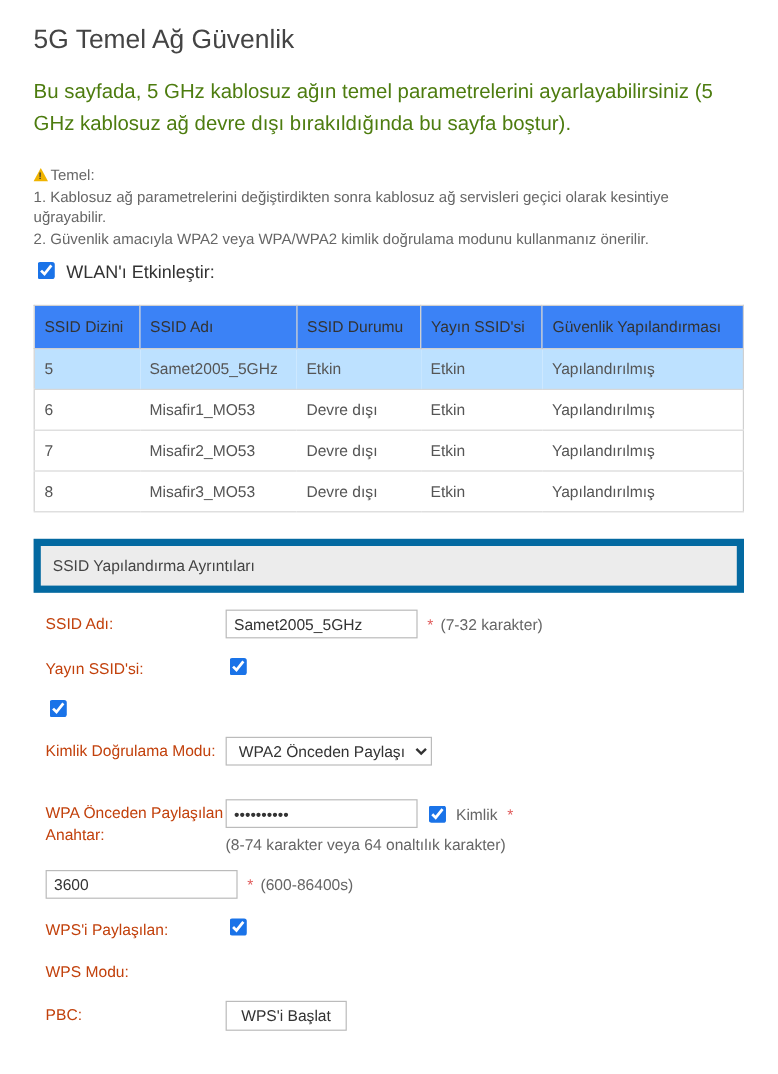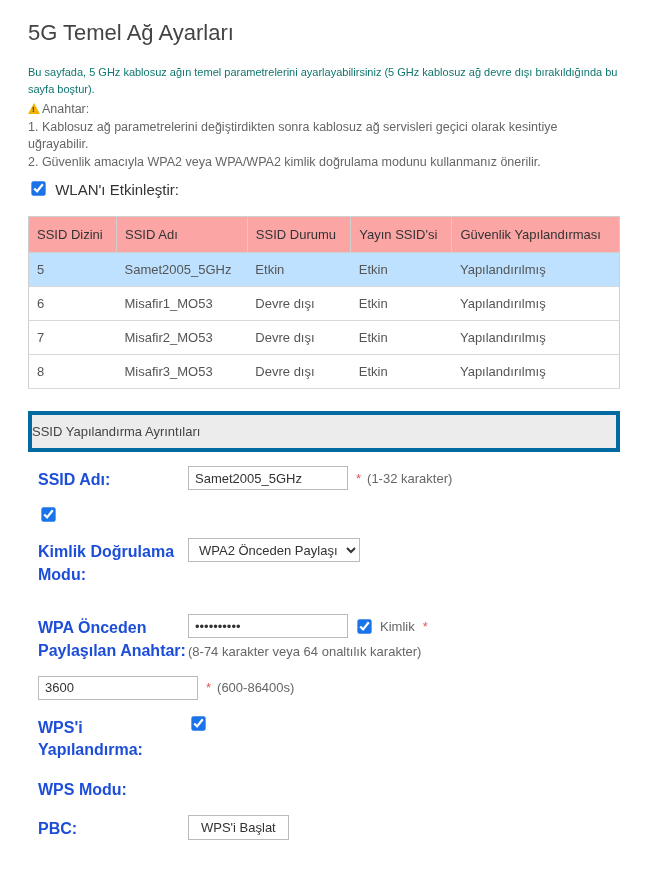--- a/index.html
+++ b/index.html
@@ -12,24 +12,24 @@
     background: #fff;
     width: 648px;
   }
   h1 {
     font-size: 22px;
     font-weight: 400;
     color: #444;
     margin: 0 0 18px 0;
   }
   .intro {
-    font-size: 11px;
-    color: #0f766e;
+    font-size: 17px;
+    color: #4d7c0f;
     line-height: 1.5;
-    margin-bottom: 4px;
+    margin-bottom: 23px;
   }
   .warn-row {
     font-size: 12.5px;
     color: #666;
     line-height: 1.4;
   }
   .warn-icon {
     display: inline-block;
     width: 0; height: 0;
     border-left: 6px solid transparent;
@@ -54,59 +54,58 @@
     color: #333;
   }
   .wlan-enable input { accent-color: #1a73e8; margin-right: 6px; transform: scale(1.1); }
   table.ssid {
     width: 100%;
     border-collapse: collapse;
     border: 1px solid #d0d0d0;
     font-size: 13px;
   }
   table.ssid th {
-    background: #fca5a5;
+    background: #3b82f6;
     font-weight: 400;
     text-align: left;
     padding: 10px 8px;
     border: 1px solid #d0d0d0;
     color: #333;
   }
   table.ssid td {
     padding: 9px 8px;
     border-bottom: 1px solid #d8d8d8;
     color: #555;
   }
   table.ssid tbody tr.selected td {
     background: #bde1ff;
   }
   .section-hdr {
     background: #ececec;
-    border: 4px solid #0369a1;
-    padding: 9px 0;
+    border: 6px solid #0369a1;
+    padding: 9px 10px;
     margin-top: 22px;
     font-size: 13px;
     color: #444;
   }
   .form {
     padding: 14px 10px 4px 10px;
   }
   .row {
     display: flex;
     align-items: flex-start;
     margin-bottom: 14px;
   }
   .row .lbl {
     width: 150px;
     flex: 0 0 150px;
-    color: #1d4ed8;
-    font-size: 16px;
+    color: #c2410c;
+    font-size: 13px;
     line-height: 1.4;
     padding-top: 3px;
-    font-weight: bold;
   }
   .row .ctl {
     flex: 1;
     display: flex;
     flex-wrap: wrap;
     align-items: center;
     gap: 6px;
     font-size: 13px;
     color: #666;
   }
@@ -127,25 +126,25 @@
     padding: 4px 12px;
     border: 1px solid #bbb;
     background: #fff;
     color: #333;
     cursor: pointer;
   }
 </style>
 </head>
 <body>
 
-<h1>5G Temel Ağ Ayarları</h1>
+<h1>5G Temel Ağ Güvenlik</h1>
 
 <div class="intro">Bu sayfada, 5 GHz kablosuz ağın temel parametrelerini ayarlayabilirsiniz (5 GHz kablosuz ağ devre dışı bırakıldığında bu sayfa boştur).</div>
 <div class="warn-row">
-  <span class="warn-icon"></span><span>Anahtar:</span><br>
+  <span class="warn-icon"></span><span>Temel:</span><br>
   <span>1. Kablosuz ağ parametrelerini değiştirdikten sonra kablosuz ağ servisleri geçici olarak kesintiye uğrayabilir.</span><br>
   <span>2. Güvenlik amacıyla WPA2 veya WPA/WPA2 kimlik doğrulama modunu kullanmanız önerilir.</span>
 </div>
 
 <div class="wlan-enable">
   <input type="checkbox" checked="" style="">
   <span>WLAN'ı Etkinleştir:</span>
 </div>
 
 <table class="ssid">
@@ -192,25 +191,31 @@
 
 <div class="section-hdr">SSID Yapılandırma Ayrıntıları</div>
 
 <div class="form">
 
   <div class="row">
     <div class="lbl">SSID Adı:</div>
     <div class="ctl">
       <input type="text" value="Samet2005_5GHz" style="">
       <span class="ast">*</span>
-      <span>(1-32 karakter)</span>
-    </div>
-  </div>
-
-
+      <span>(7-32 karakter)</span>
+    </div>
+  </div>
+
+
+  <div class="row">
+    <div class="lbl">Yayın SSID'si:</div>
+    <div class="ctl">
+        <input type="checkbox" checked="" style="">
+      </div>
+  </div>
 
   <div class="row">
     <div class="ctl">
         <input type="checkbox" checked="" style="">
       </div>
   </div>
 
   <div class="row">
     <div class="lbl">Kimlik Doğrulama Modu:</div>
     <div class="ctl">
@@ -234,21 +239,21 @@
 
   <div class="row">
     <div class="ctl">
       <input type="text" value="3600" style="">
       <span class="ast">*</span>
         <span>(600-86400s)</span>
     </div>
   </div>
 
   <div class="row">
-    <div class="lbl">WPS'i Yapılandırma:</div>
+    <div class="lbl">WPS'i Paylaşılan:</div>
     <div class="ctl">
         <input type="checkbox" checked="" style="">
       </div>
   </div>
 
   <div class="row">
     <div class="lbl">WPS Modu:</div>
   </div>
 
   <div class="row">

